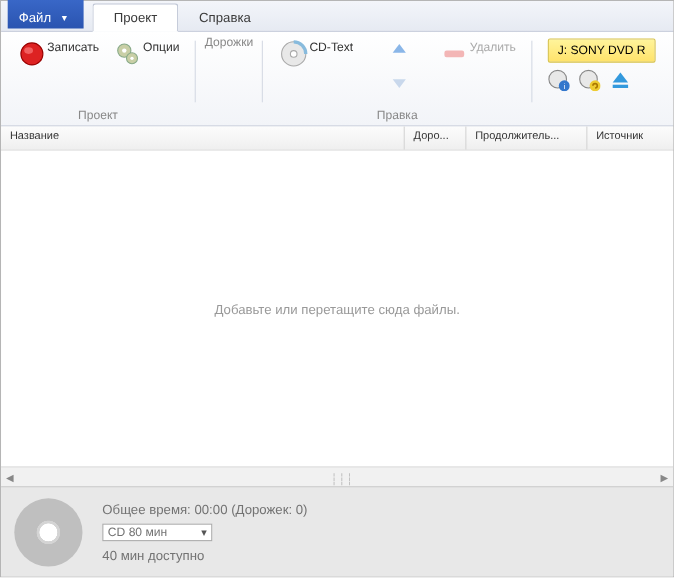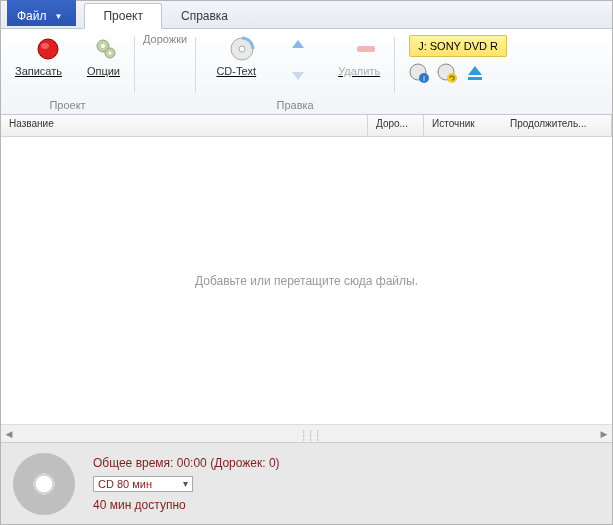--- a/index.html
+++ b/index.html
@@ -16,21 +16,21 @@
 .file-btn { background: linear-gradient(#3f6fd1,#2a54b0); color: #fff; font-size: 12px; padding: 20px 14px 3px 10px; border-radius: 3px 3px 0 0; margin-right: 8px; margin-bottom: 2px; display: flex; align-items: center; cursor: pointer; }
 .file-btn .arrow { margin-left: 8px; font-size: 8px; }
 .tab { font-size: 12px; padding: 5px 18px; color: #3a3a3a; cursor: pointer; border: 1px solid transparent; border-bottom: none; }
 .tab.active { background: #fff; border: 1px solid #c0c7d6; border-bottom: 1px solid #fff; border-radius: 3px 3px 0 0; margin-bottom: -1px; }
 
 .ribbon { height: 86px; background: linear-gradient(#fff,#f2f4f8); border-bottom: 1px solid #c0c7d6; display: flex; padding: 2px 4px 0 4px; }
 .rgroup { display: flex; flex-direction: column; align-items: center; padding: 0 4px; }
 .rgroup-items { display: flex; flex: 1; }
 .rgroup-label { font-size: 11px; color: #888; padding: 2px 0 3px 0; text-align: center; width: 100%; }
 .rsep { width: 1px; background: #d5dae4; margin: 6px 4px; height: 56px; align-self: flex-start; }
-.rbtn { display: flex; flex-direction: column; align-items: flex-end; justify-content: flex-start; padding: 4px 6px 0 6px; min-width: 58px; cursor: pointer; text-decoration: underline; }
+.rbtn { display: flex; flex-direction: row; align-items: flex-start; justify-content: flex-start; padding: 4px 6px 0 6px; min-width: 58px; cursor: pointer; }
 .rbtn-ico { width: 28px; height: 28px; display: flex; align-items: center; justify-content: center; }
 .rbtn-lbl { font-size: 11px; color: #333; text-align: center; line-height: 12px; margin-top: 2px; white-space: pre-line; }
 .rbtn.disabled .rbtn-lbl { color: #aaa; }
 .rside-col { display: flex; flex-direction: column; gap: 2px; margin-left: 6px; padding-top: 2px; }
 .rside-col .rbtn-sm { width: 60px; height: 26px; display: flex; align-items: center; justify-content: center; cursor: pointer; }
 .drive-box { background: linear-gradient(#fff49b,#ffe36b); border: 1px solid #d7c24a; font-size: 11px; padding: 4px 8px; border-radius: 2px; margin-left: 10px; align-self: flex-start; margin-top: 4px; white-space: nowrap; cursor: pointer; }
 .drive-row { display: flex; gap: 8px; margin-left: 10px; margin-top: 6px; }
 .mini-ico { width: 20px; height: 20px; cursor: pointer; }
 
 .headers { height: 22px; background: linear-gradient(#fcfcfc,#efefef); border-bottom: 1px solid #d5d5d5; display: flex; font-size: 10px; }
@@ -38,21 +38,21 @@
 
 .content { flex: 1; background: #fff; display: flex; align-items: center; justify-content: center; color: #999; font-size: 12px; }
 
 .scrollbar { height: 18px; background: #f1f1f1; border-top: 1px solid #ddd; display: flex; align-items: center; }
 .sb-arrow { width: 16px; height: 16px; display: flex; align-items: center; justify-content: center; color: #888; cursor: pointer; font-size: 9px; }
 .sb-track { flex: 1; position: relative; height: 12px; }
 .sb-grip { position: absolute; left: 49%; top: 2px; color: #bbb; font-size: 10px; letter-spacing: 1px; }
 
 .footer { height: 82px; background: #e8e8e8; border-top: 1px solid #ccc; display: flex; align-items: center; padding: 8px 12px; gap: 18px; }
 .disc { width: 62px; height: 62px; border-radius: 50%; background: radial-gradient(circle,#fff 0 18%,#d4d4d4 19% 24%,#bfbfbf 25% 100%); position: relative; }
-.footer-info { font-size: 12px; color: #7f1d1d; display: flex; flex-direction: column; gap: 6px; }
+.footer-info { font-size: 12px; color: #737373; display: flex; flex-direction: column; gap: 6px; }
 .disc-select { font-size: 11px; padding: 1px 34px 1px 4px; border: 1px solid #aaa; background: #fff; position: relative; width: 100px; cursor: pointer; }
 .disc-select::after { content: "▾"; position: absolute; right: 4px; top: 1px; font-size: 10px; color: #555; }
 </style>
 </head>
 <body>
 
 <div class="window">
 
   <div class="tabs">
     <div class="file-btn">
@@ -148,22 +148,22 @@
               <path d="M10 3 L17 12 L3 12 Z" fill="#39d"></path>
               <rect x="3" y="14" width="14" height="3" fill="#39d"></rect>
             </svg></span>
       </div>
     </div>
   </div>
 
   <div class="headers">
     <div class="hcol" style="flex:1">Название</div>
     <div class="hcol" style="width:56px">Доро...</div>
+    <div class="hcol" style="width:110px">Продолжитель...</div>
     <div class="hcol" style="width:78px;border-right:none">Источник</div>
-    <div class="hcol" style="width:110px">Продолжитель...</div>
   </div>
 
   <div class="content">
     <span>Добавьте или перетащите сюда файлы.</span>
   </div>
 
   <div class="scrollbar">
     <div class="sb-arrow">◀</div>
     <div class="sb-track">
         <span class="sb-grip">┆┆┆</span>

